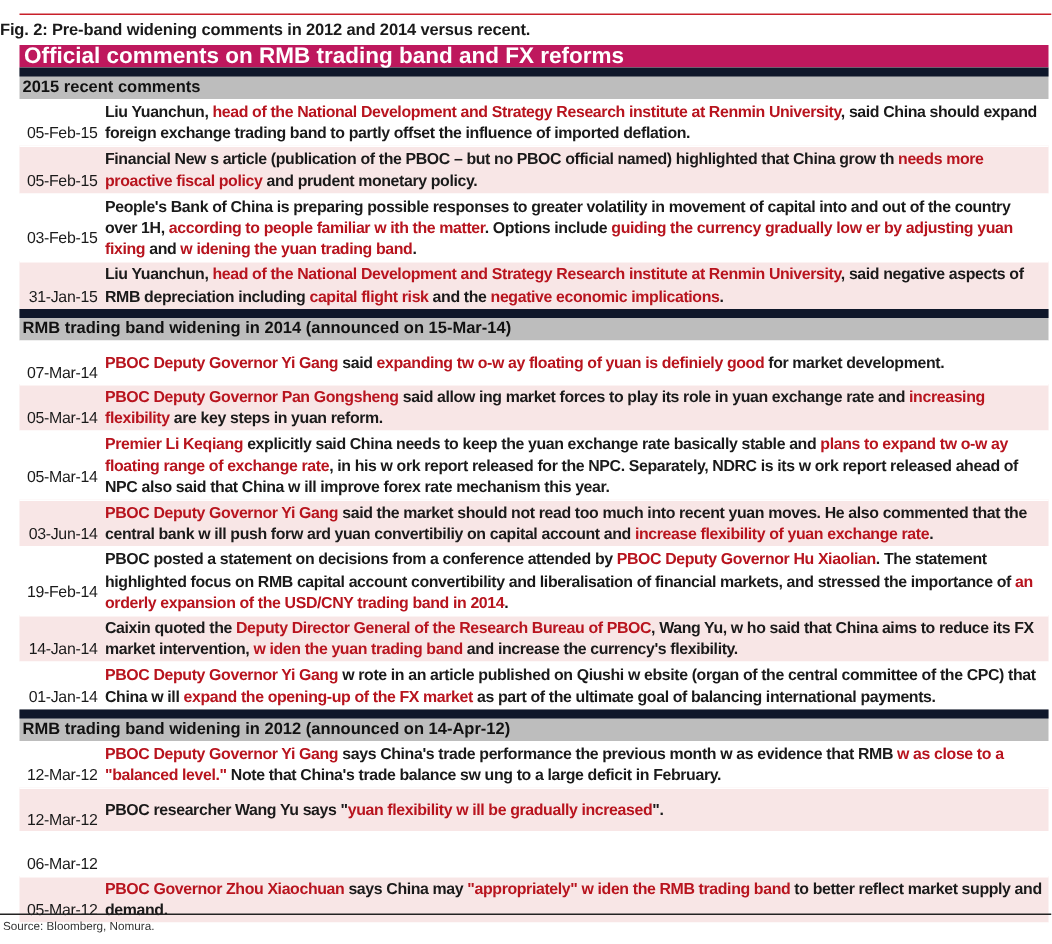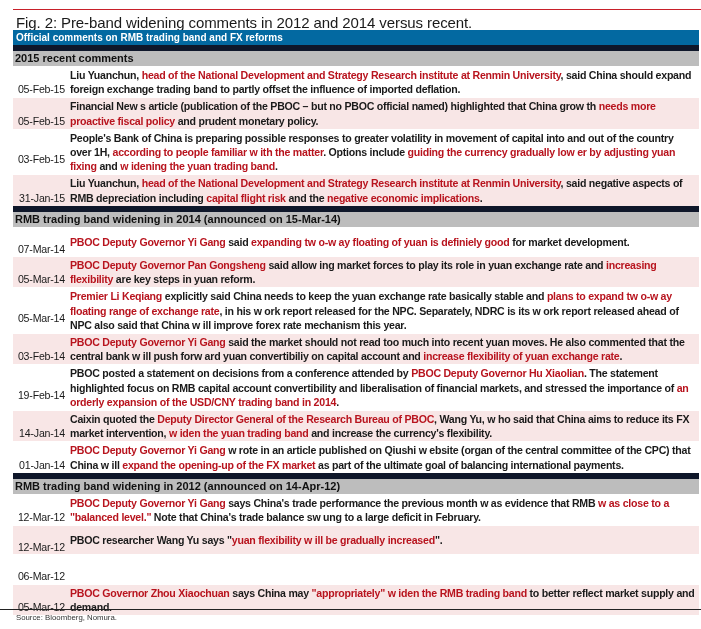--- a/index.html
+++ b/index.html
@@ -1,29 +1,29 @@
 <!DOCTYPE html>
 <html><head>
 <meta charset="utf-8">
 <style>
   html, body { margin: 0; padding: 0; background: #ffffff; }
   body { width: 701px; height: 629px; overflow: hidden; position: relative;
          font-family: "Liberation Sans", sans-serif; color: #1a1a1a; }
   .top-rule { position: absolute; left: 13px; top: 9px; width: 688px; height: 1px; background: #c8202a; }
-  .fig-title { position: absolute; left: 16px; top: 14px; font-size: 15px; font-weight: normal; letter-spacing: -0.1px; white-space: nowrap; }
+  .fig-title { position: absolute; left: 0; top: 14px; font-size: 11px; font-weight: bold; letter-spacing: -0.1px; white-space: nowrap; }
   .table { position: absolute; left: 13px; top: 30px; width: 686px; }
-  .hdr-main { height: 15px; line-height: 15px; background: #0369a1; color: #fff; font-weight: bold; font-size: 10px; padding-left: 3px; }
+  .hdr-main { height: 15px; line-height: 15px; background: #be185d; color: #fff; font-weight: bold; font-size: 15px; padding-left: 3px; }
   .hdr-section { height: 15px; line-height: 15px; background: #bdbdbd; color: #111; font-weight: bold; font-size: 11px; padding-left: 2px; border-top: 6px solid #0f172a; }
   .row { display: flex; align-items: center; font-size: 10.6px; line-height: 14.2px; border-top: 1px solid #fff; }
   .row.shade { background: #f8e6e6; }
   .row .date { width: 52px; flex: 0 0 52px; text-align: right; padding-right: 3px; white-space: nowrap; letter-spacing: -0.2px; margin-top: 14px; }
   .row .text { flex: 1; padding: 1px 4px 1px 2px; letter-spacing: -0.25px; font-weight: bold; }
   .hl { color: #b8141e; }
   .bottom-rule { position: absolute; left: 0; top: 609px; width: 701px; height: 1px; background: #222; }
-  .source { position: absolute; left: 16px; top: 613px; font-size: 7.8px; color: #333; }
+  .source { position: absolute; left: 2px; top: 613px; font-size: 7.8px; color: #333; }
 </style>
 </head>
 <body>
 
 <div class="top-rule"></div>
 <div class="fig-title">Fig. 2: Pre-band widening comments in 2012 and 2014 versus recent.</div>
 
 <div class="table">
   <div class="hdr-main">Official comments on RMB trading band and FX reforms</div>
   <div id="sections">
@@ -51,21 +51,21 @@
       </div>
       <div class="row shade">
         <div class="date">05-Mar-14</div>
         <div class="text"><span class="hl">PBOC Deputy Governor Pan Gongsheng</span><span> said allow ing market forces to play its role in yuan exchange rate and </span><span class="hl">increasing flexibility</span><span> are key steps in yuan reform.</span></div>
       </div>
       <div class="row">
         <div class="date">05-Mar-14</div>
         <div class="text"><span class="hl">Premier Li Keqiang</span><span> explicitly said China needs to keep the yuan exchange rate basically stable and </span><span class="hl">plans to expand tw o-w ay floating range of exchange rate</span><span>, in his w ork report released for the NPC. Separately, NDRC is its w ork report released ahead of NPC also said that China w ill improve forex rate mechanism this year.</span></div>
       </div>
       <div class="row shade">
-        <div class="date">03-Feb-14</div>
+        <div class="date">03-Jun-14</div>
         <div class="text"><span class="hl">PBOC Deputy Governor Yi Gang</span><span> said the market should not read too much into recent yuan moves. He also commented that the central bank w ill push forw ard yuan convertibiliy on capital account and </span><span class="hl">increase flexibility of yuan exchange rate</span><span>.</span></div>
       </div>
       <div class="row">
         <div class="date">19-Feb-14</div>
         <div class="text"><span>PBOC posted a statement on decisions from a conference attended by </span><span class="hl">PBOC Deputy Governor Hu Xiaolian</span><span>. The statement highlighted focus on RMB capital account convertibility and liberalisation of financial markets, and stressed the importance of </span><span class="hl">an orderly expansion of the USD/CNY trading band in 2014</span><span>.</span></div>
       </div>
       <div class="row shade">
         <div class="date">14-Jan-14</div>
         <div class="text"><span>Caixin quoted the </span><span class="hl">Deputy Director General of the Research Bureau of PBOC</span><span>, Wang Yu, w ho said that China aims to reduce its FX market intervention, </span><span class="hl">w iden the yuan trading band</span><span> and increase the currency's flexibility.</span></div>
       </div>

